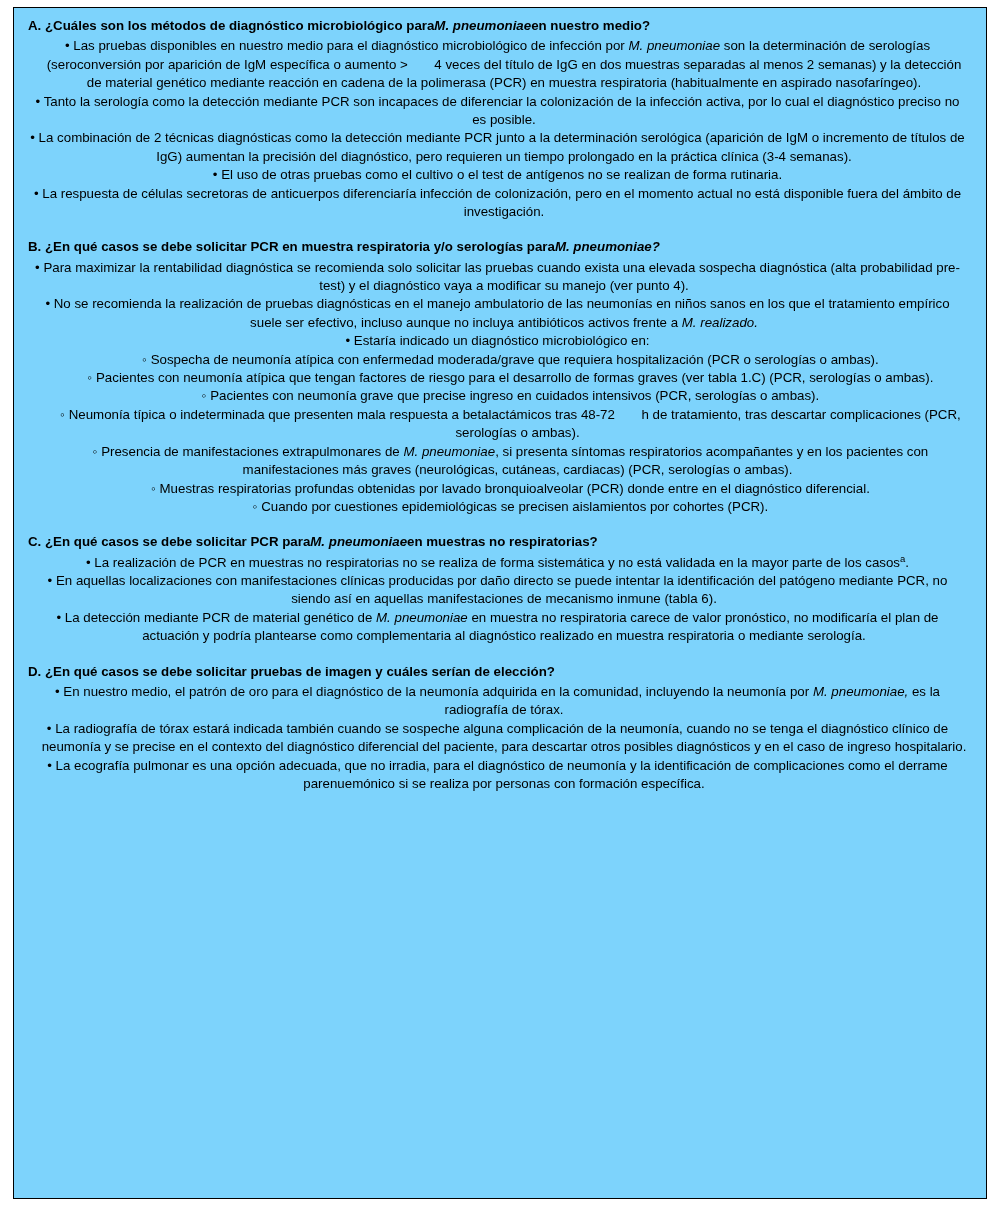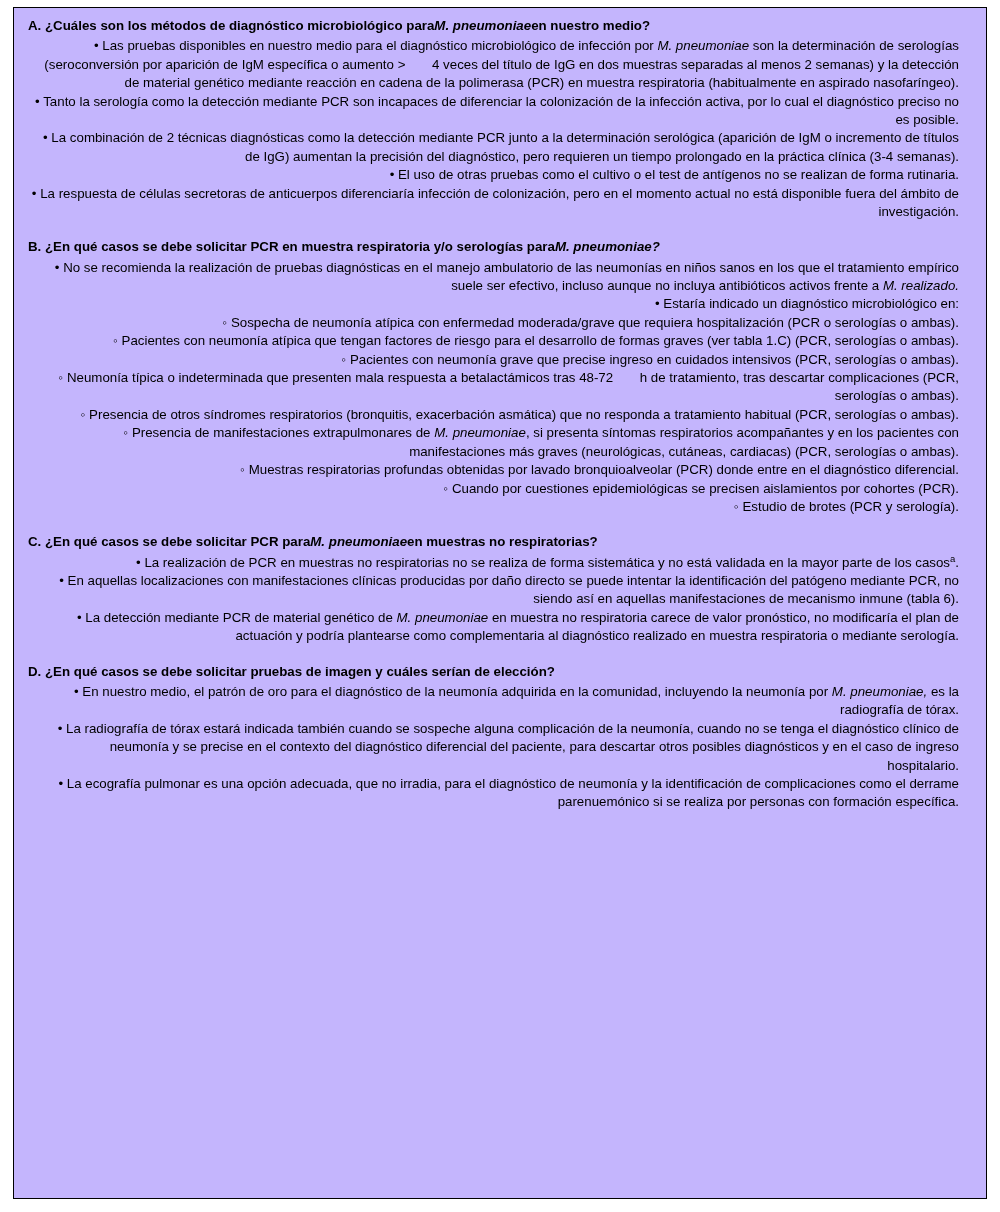--- a/index.html
+++ b/index.html
@@ -20,21 +20,21 @@
     overflow: hidden;
   }
   .frame {
     position: absolute;
     left: 13px;
     top: 7px;
     width: 974px;
     height: 1192px;
     border: 1px solid #000000;
     box-sizing: border-box;
-    background: #c4b5fd;
+    background: #7dd3fc;
     overflow: hidden;
   }
   .inner {
     padding: 9px 11px 0 14px;
     box-sizing: border-box;
   }
   .section {
     margin: 0 0 0 0;
   }
   .heading {
@@ -42,22 +42,22 @@
     font-weight: bold;
     line-height: 1.30;
     margin: 0 0 3px 0;
   }
   .heading .ital {
     font-style: italic;
   }
   .para {
     font-size: 13.3px;
     line-height: 1.385;
-    margin: 0 16px 0 0;
-    text-align: right;
+    margin: 0 8px 0 0;
+    text-align: center;
   }
   .para .ital {
     font-style: italic;
   }
   .bullet {
     padding-left: 13px;
     text-indent: -13px;
   }
   .sub {
     padding-left: 40px;
@@ -82,31 +82,30 @@
           <div class="heading">A. ¿Cuáles son los métodos de diagnóstico microbiológico para<span class="ital">M. pneumoniae</span>en nuestro medio?</div>
           <div class="para bullet">• Las pruebas disponibles en nuestro medio para el diagnóstico microbiológico de infección por <span class="ital">M. pneumoniae</span> son la determinación de serologías (seroconversión por aparición de IgM específica o aumento &gt;  4 veces del título de IgG en dos muestras separadas al menos 2 semanas) y la detección de material genético mediante reacción en cadena de la polimerasa (PCR) en muestra respiratoria (habitualmente en aspirado nasofaríngeo).</div>
           <div class="para bullet">• Tanto la serología como la detección mediante PCR son incapaces de diferenciar la colonización de la infección activa, por lo cual el diagnóstico preciso no es posible.</div>
           <div class="para bullet">• La combinación de 2 técnicas diagnósticas como la detección mediante PCR junto a la determinación serológica (aparición de IgM o incremento de títulos de IgG) aumentan la precisión del diagnóstico, pero requieren un tiempo prolongado en la práctica clínica (3-4 semanas).</div>
           <div class="para bullet">• El uso de otras pruebas como el cultivo o el test de antígenos no se realizan de forma rutinaria.</div>
           <div class="para bullet">• La respuesta de células secretoras de anticuerpos diferenciaría infección de colonización, pero en el momento actual no está disponible fuera del ámbito de investigación.</div>
         </div>
         <div class="gap"></div>
         <div class="section">
           <div class="heading">B. ¿En qué casos se debe solicitar PCR en muestra respiratoria y/o serologías para<span class="ital">M. pneumoniae?</span></div>
+          <div class="para bullet">• Para maximizar la rentabilidad diagnóstica se recomienda solo solicitar las pruebas cuando exista una elevada sospecha diagnóstica (alta probabilidad pre-test) y el diagnóstico vaya a modificar su manejo (ver punto 4).</div>
           <div class="para bullet">• No se recomienda la realización de pruebas diagnósticas en el manejo ambulatorio de las neumonías en niños sanos en los que el tratamiento empírico suele ser efectivo, incluso aunque no incluya antibióticos activos frente a <span class="ital">M. realizado.</span></div>
           <div class="para bullet">• Estaría indicado un diagnóstico microbiológico en:</div>
           <div class="para sub">◦ Sospecha de neumonía atípica con enfermedad moderada/grave que requiera hospitalización (PCR o serologías o ambas).</div>
           <div class="para sub">◦ Pacientes con neumonía atípica que tengan factores de riesgo para el desarrollo de formas graves (ver tabla 1.C) (PCR, serologías o ambas).</div>
           <div class="para sub">◦ Pacientes con neumonía grave que precise ingreso en cuidados intensivos (PCR, serologías o ambas).</div>
           <div class="para sub">◦ Neumonía típica o indeterminada que presenten mala respuesta a betalactámicos tras 48-72  h de tratamiento, tras descartar complicaciones (PCR, serologías o ambas).</div>
-          <div class="para sub">◦ Presencia de otros síndromes respiratorios (bronquitis, exacerbación asmática) que no responda a tratamiento habitual (PCR, serologías o ambas).</div>
           <div class="para sub">◦ Presencia de manifestaciones extrapulmonares de <span class="ital">M. pneumoniae</span>, si presenta síntomas respiratorios acompañantes y en los pacientes con manifestaciones más graves (neurológicas, cutáneas, cardiacas) (PCR, serologías o ambas).</div>
           <div class="para sub">◦ Muestras respiratorias profundas obtenidas por lavado bronquioalveolar (PCR) donde entre en el diagnóstico diferencial.</div>
           <div class="para sub">◦ Cuando por cuestiones epidemiológicas se precisen aislamientos por cohortes (PCR).</div>
-          <div class="para sub">◦ Estudio de brotes (PCR y serología).</div>
         </div>
         <div class="gap"></div>
         <div class="section">
           <div class="heading">C. ¿En qué casos se debe solicitar PCR para<span class="ital">M. pneumoniae</span>en muestras no respiratorias?</div>
           <div class="para bullet">• La realización de PCR en muestras no respiratorias no se realiza de forma sistemática y no está validada en la mayor parte de los casos<sup>a</sup>.</div>
           <div class="para bullet">• En aquellas localizaciones con manifestaciones clínicas producidas por daño directo se puede intentar la identificación del patógeno mediante PCR, no siendo así en aquellas manifestaciones de mecanismo inmune (tabla 6).</div>
           <div class="para bullet">• La detección mediante PCR de material genético de <span class="ital">M. pneumoniae</span> en muestra no respiratoria carece de valor pronóstico, no modificaría el plan de actuación y podría plantearse como complementaria al diagnóstico realizado en muestra respiratoria o mediante serología.</div>
         </div>
         <div class="gap"></div>
         <div class="section">

